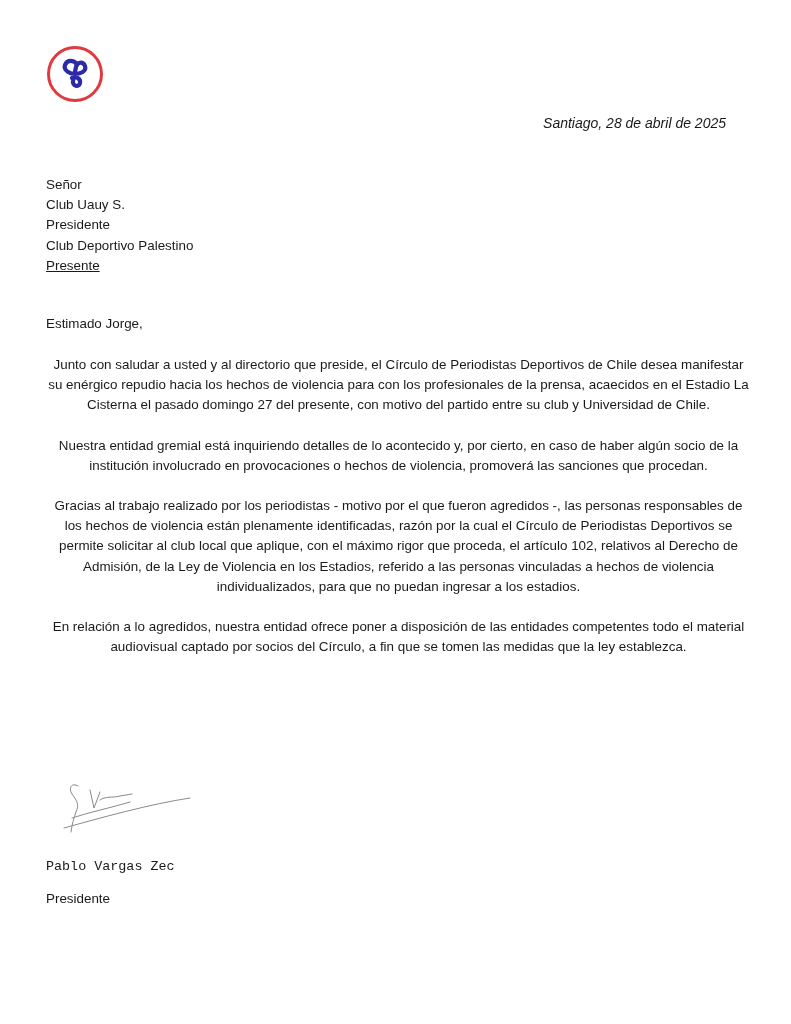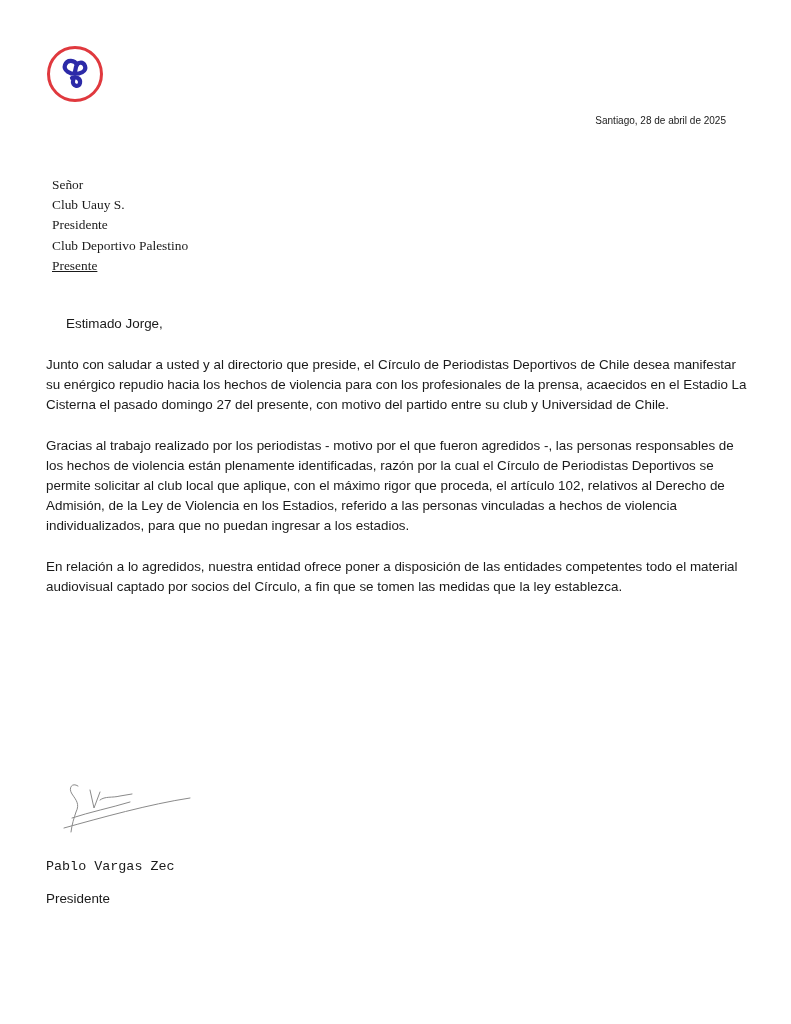--- a/index.html
+++ b/index.html
@@ -2,27 +2,27 @@
 <html><head>
   <meta charset="utf-8">
   <style>
     html, body { margin: 0; padding: 0; background: #ffffff; }
     body {
       width: 791px; height: 1024px; position: relative; overflow: hidden;
       font-family: "Liberation Sans", "DejaVu Sans", sans-serif;
       color: #1a1a1a; font-size: 13.4px;
     }
     .logo { position: absolute; left: 46px; top: 45px; width: 58px; height: 58px; }
-    .date { position: absolute; right: 65px; top: 115px; font-size: 10px; }
-    .recipient { position: absolute; left: 52px; top: 175px; line-height: 20.2px; font-family: Liberation Serif, serif; }
+    .date { position: absolute; right: 65px; top: 115px; font-size: 14px; font-style: italic; }
+    .recipient { position: absolute; left: 46px; top: 175px; line-height: 20.2px; }
     .recipient div { white-space: nowrap; }
     .underline { text-decoration: underline; }
-    .greeting { position: absolute; left: 46px; top: 316px; margin-left: 20px; }
+    .greeting { position: absolute; left: 46px; top: 316px; }
     .body { position: absolute; left: 46px; top: 355px; width: 705px; line-height: 20.2px; }
-    .body p { margin: 0 0 20px 0; }
+    .body p { margin: 0 0 20px 0; text-align: center; }
     .signature { position: absolute; left: 50px; top: 778px; width: 150px; height: 60px; }
     .signer-name { position: absolute; left: 46px; top: 859px; font-family: Liberation Mono, monospace; }
     .signer-block { position: absolute; left: 46px; top: 889px; line-height: 20.2px; }
   </style>
 </head>
 <body>
 
 <svg class="logo" viewBox="0 0 58 58">
   <circle cx="29" cy="29" r="26.5" fill="none" stroke="#e0393e" stroke-width="3"></circle>
   <path d="M31 20 C29 15 21 14 19 20 C17 26 25 29 29 29 C33 29 41 27 39 21 C37 16 31 17 30 22 L27 36 C26 41 33 43 34 38 C35 33 29 31 26 33" fill="none" stroke="#2c2aa8" stroke-width="4.2" stroke-linecap="round" stroke-linejoin="round"></path>
@@ -35,20 +35,21 @@
   <div>Club Uauy S.</div>
   <div>Presidente</div>
   <div>Club Deportivo Palestino</div>
   <div class="underline">Presente</div>
 </div>
 
 <div class="greeting">Estimado Jorge,</div>
 
 <div class="body">
   <p>Junto con saludar a usted y al directorio que preside, el Círculo de Periodistas Deportivos de Chile desea manifestar su enérgico repudio hacia los hechos de violencia para con los profesionales de la prensa, acaecidos en el Estadio La Cisterna el pasado domingo 27 del presente, con motivo del partido entre su club y Universidad de Chile.</p>
+  <p>Nuestra entidad gremial está inquiriendo detalles de lo acontecido y, por cierto, en caso de haber algún socio de la institución involucrado en provocaciones o hechos de violencia, promoverá las sanciones que procedan.</p>
   <p>Gracias al trabajo realizado por los periodistas - motivo por el que fueron agredidos -, las personas responsables de los hechos de violencia están plenamente identificadas, razón por la cual el Círculo de Periodistas Deportivos se permite solicitar al club local que aplique, con el máximo rigor que proceda, el artículo 102, relativos al Derecho de Admisión, de la Ley de Violencia en los Estadios, referido a las personas vinculadas a hechos de violencia individualizados, para que no puedan ingresar a los estadios.</p>
   <p>En relación a lo agredidos, nuestra entidad ofrece poner a disposición de las entidades competentes todo el material audiovisual captado por socios del Círculo, a fin que se tomen las medidas que la ley establezca.</p>
 </div>
 
 <svg class="signature" viewBox="0 0 150 60">
   <g fill="none" stroke="#8a8a8a" stroke-width="1" stroke-linecap="round">
     <path d="M28 8 C22 4 18 10 22 16 C26 22 30 26 26 34 C24 40 22 46 21 54"></path>
     <path d="M40 12 L44 30 L50 14"></path>
     <path d="M50 22 C55 18 62 20 70 18 L82 16"></path>
     <path d="M14 50 C50 40 100 26 140 20"></path>

